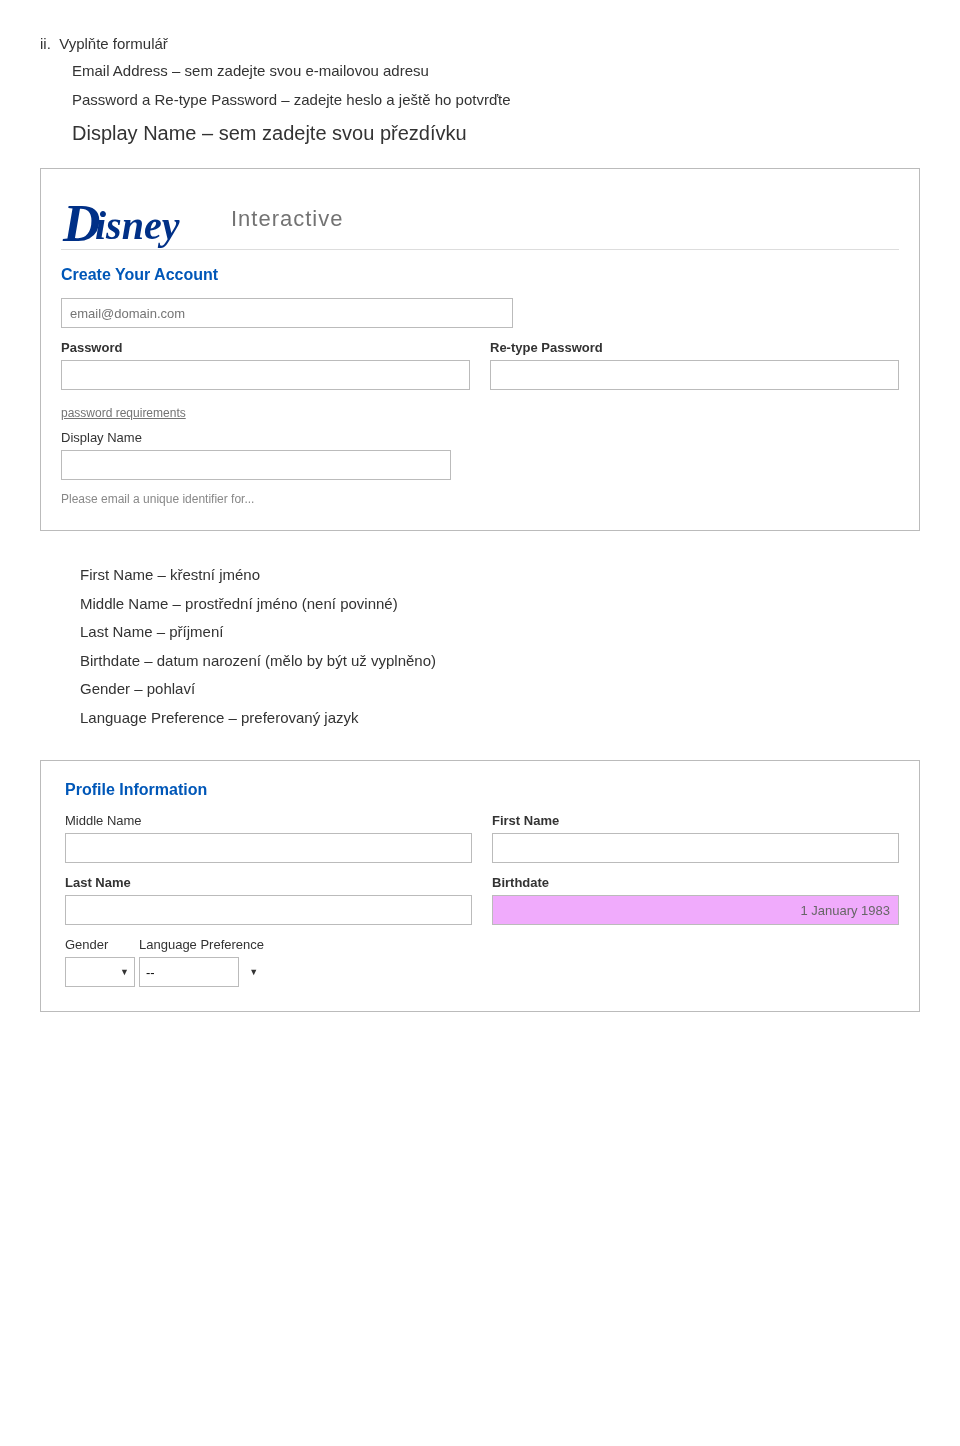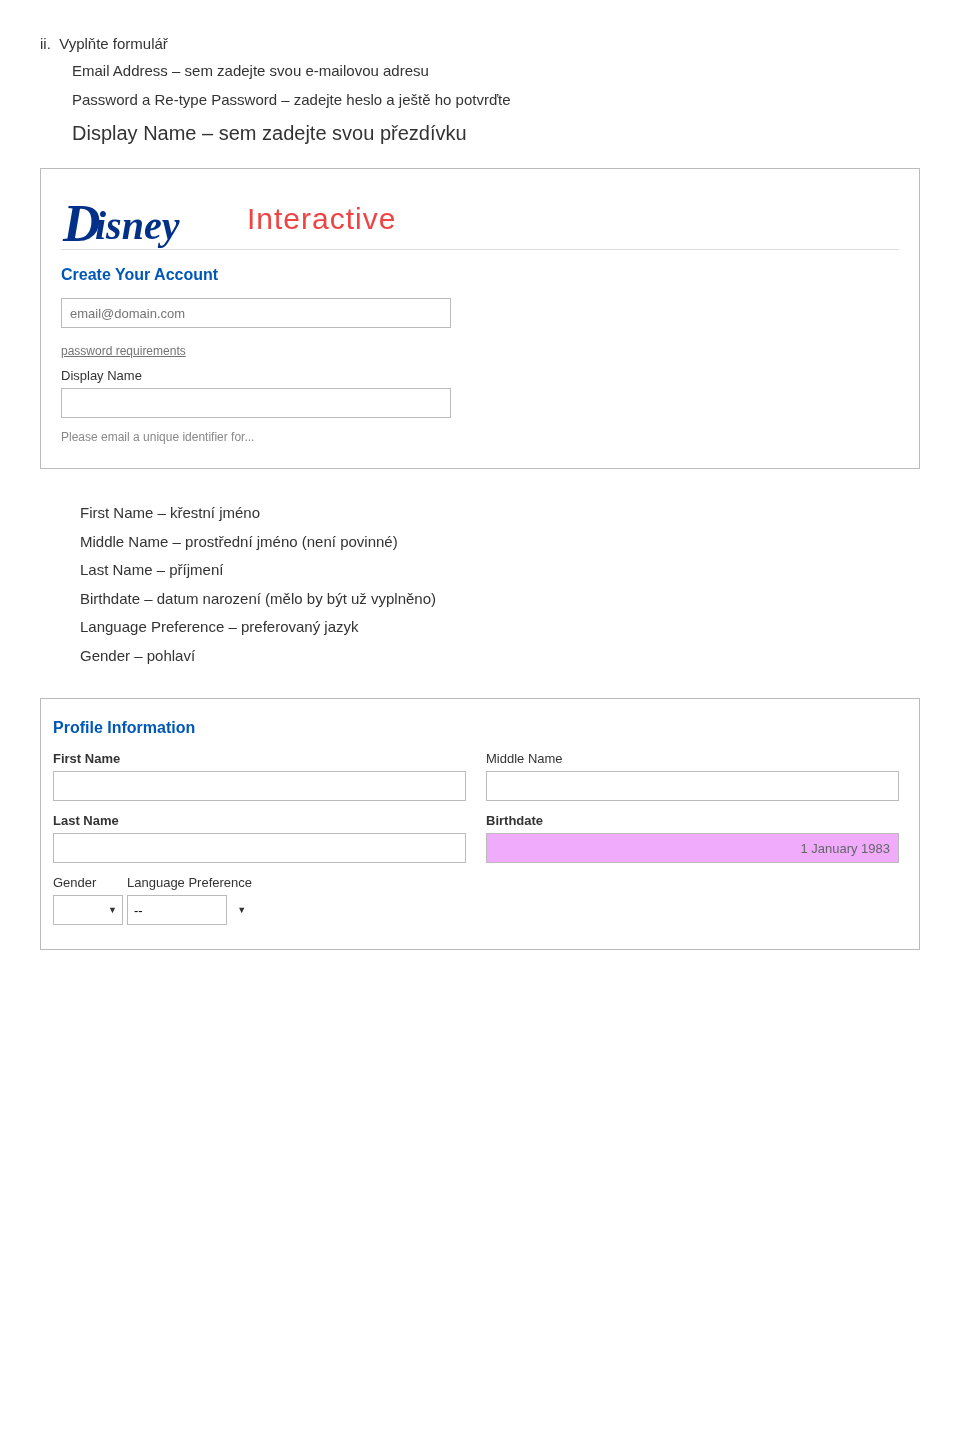--- a/index.html
+++ b/index.html
@@ -81,21 +81,21 @@
     }
 
     .instructions-block p {
       font-size: 15px;
       line-height: 1.9;
     }
 
     
     .profile-box {
       border: 1px solid #bbb;
-      padding: 20px 20px 24px 12px;
+      padding: 20px 20px 24px 24px;
     }
 
     .select-wrapper {
       position: relative;
       display: inline-block;
     }
 
     .select-wrapper select {
       appearance: none;
       -webkit-appearance: none;
@@ -179,67 +179,77 @@
 
   <div class="disney-svg-container">
 
     <svg width="160" height="60" viewBox="0 0 160 60" xmlns="http://www.w3.org/2000/svg">
 
       <text x="2" y="52" font-family="Georgia, serif" font-size="52" font-style="italic" font-weight="bold" fill="#003087">D</text>
 
       <text x="34" y="50" font-family="Georgia, serif" font-size="40" font-style="italic" font-weight="bold" fill="#003087">isney</text>
 
     </svg>
-    <span style="font-size:30px; color:#ef4444; font-family: Arial, sans-serif; letter-spacing:1px; font-weight:300;margin-left:16px;">Interactive</span>
+    <span style="font-size:22px; color:#737373; font-family: Arial, sans-serif; letter-spacing:1px; font-weight:300;">Interactive</span>
   </div>
 
   <hr class="header-divider">
 
   <div class="section-title">Create Your Account</div>
 
   <div class="form-group">
-    <input type="email" style="width: 390px;" placeholder="email@domain.com">
-  </div>
-
+    <input type="email" style="width: 452px;" placeholder="email@domain.com">
+  </div>
+
+  <div class="form-row">
+    <div class="form-col">
+      <label class="field-label">Password</label>
+      <input type="password" style="width: 100%;">
+    </div>
+    <div class="form-col">
+      <label class="field-label">Re-type Password</label>
+      <input type="password" style="width: 100%;">
+    </div>
+  </div>
 
   <div>
     <a class="password-requirements-link" href="#">password requirements</a>
   </div>
 
   <div class="form-group">
     <label class="field-label-light">Display Name</label>
     <input type="text" style="width: 390px;">
   </div>
 
   <p style="font-size:12px; color:#888; margin-top:6px;">Please email a unique identifier for...</p>
 
 </div>
 
 
 <div class="instructions-block">
   <p>First Name – křestní jméno</p>
   <p>Middle Name – prostřední jméno (není povinné)</p>
   <p>Last Name – příjmení</p>
   <p>Birthdate – datum narození (mělo by být už vyplněno)</p>
+  <p>Gender – pohlaví</p>
   <p>Language Preference – preferovaný jazyk</p>
-  <p>Gender – pohlaví</p>
 </div>
 
 
 <div class="profile-box">
 
   <div class="section-title">Profile Information</div>
 
   <div class="form-row">
     <div class="form-col">
+      <label class="field-label-light">Middle Name</label>
+      <input type="text" style="width: 100%;">
+    </div>
+    <div class="form-col">
       <label class="field-label">First Name</label>
-      <input type="text" style="width: 100%;">
-    </div>
-    <div class="form-col">
-      <label class="field-label-light">Middle Name</label>
       <input type="text" style="width: 100%;">
     </div>
   </div>
 
   <div class="form-row">
     <div class="form-col">
       <label class="field-label">Last Name</label>
       <input type="text" style="width: 100%;">
     </div>
     <div class="form-col">

